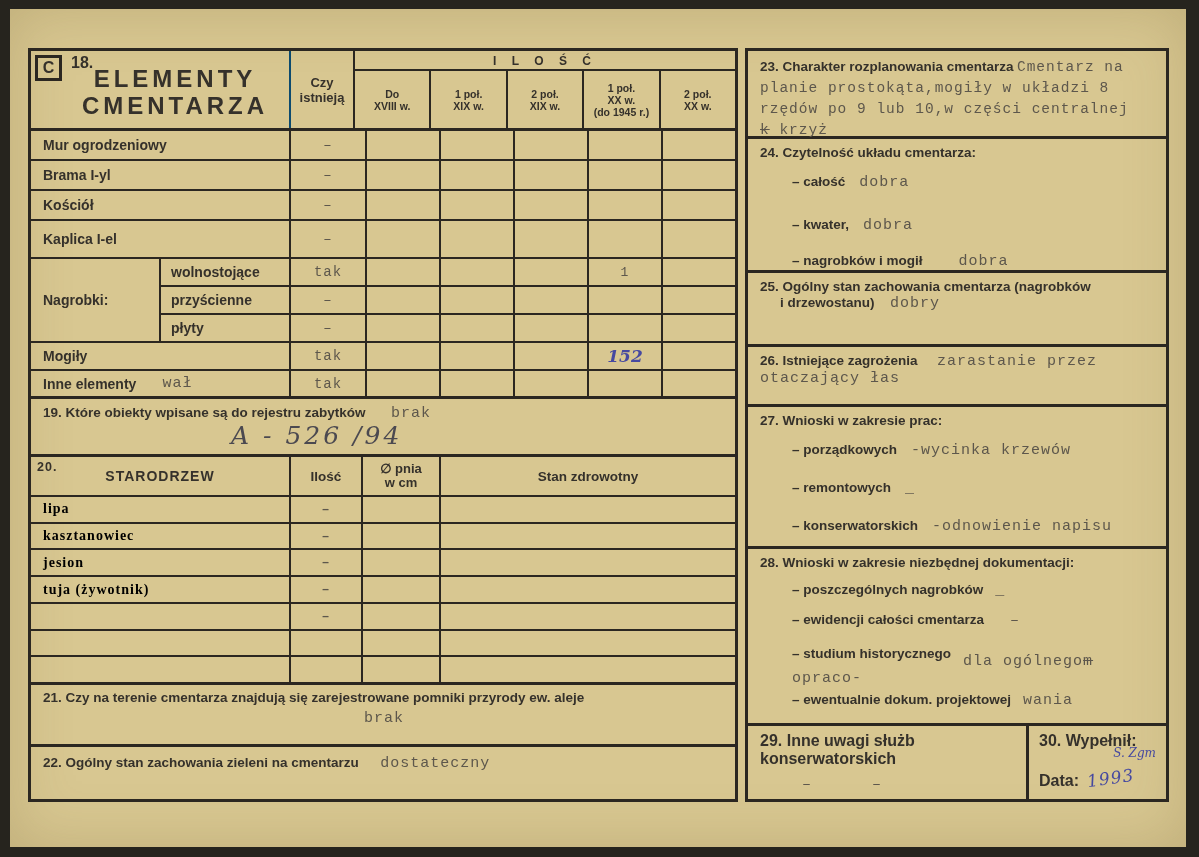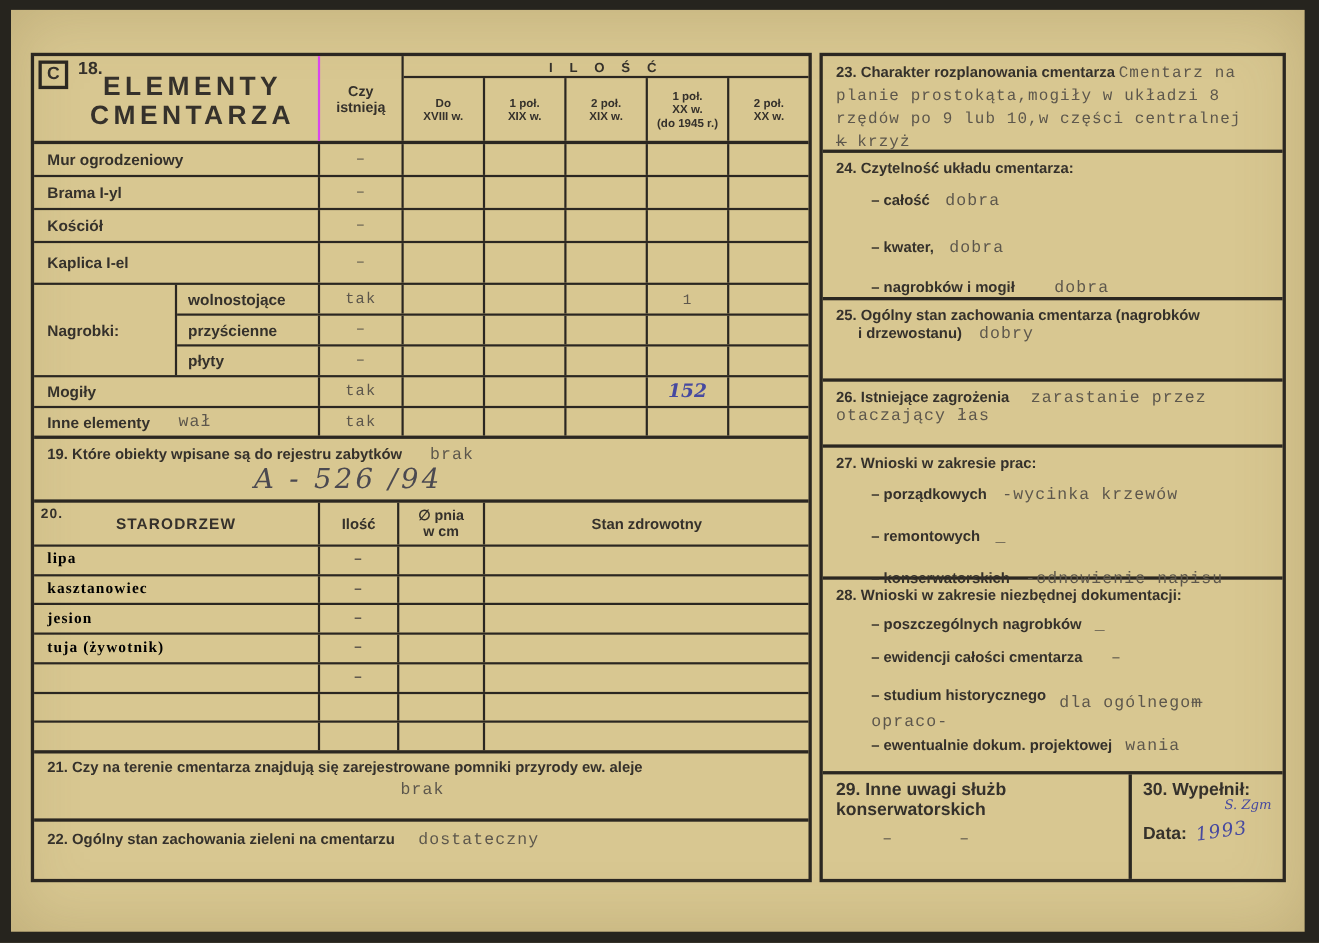--- a/index.html
+++ b/index.html
@@ -15,21 +15,21 @@
 
   
   .ltab{position:absolute;left:18px;top:39px;width:710px;height:754px;border:3px solid #2b2721;
         display:flex;flex-direction:column;}
   .thead{display:flex;height:80px;border-bottom:3px solid #2b2721;}
   .h-left{width:258px;position:relative;}
   .cbox{position:absolute;left:4px;top:4px;width:27px;height:26px;border:3px solid #2b2721;
         display:flex;align-items:center;justify-content:center;font-size:16px;}
   .num18{position:absolute;left:40px;top:3px;font-size:16px;}
   .ttl{position:absolute;left:30px;right:0;top:14px;text-align:center;font-size:24px;letter-spacing:4px;line-height:27px;}
-  .h-czy{width:76px;border-left:2px solid #d946ef;display:flex;align-items:center;justify-content:center;
+  .h-czy{width:64px;border-left:2px solid #0c4a6e;display:flex;align-items:center;justify-content:center;
          text-align:center;font-size:13px;font-weight:bold;}
   .h-il{flex:1;border-left:2px solid #2b2721;display:flex;flex-direction:column;}
   .il-title{height:20px;border-bottom:2px solid #2b2721;text-align:center;font-size:12px;letter-spacing:6px;line-height:20px;}
   .il-cols{flex:1;display:flex;}
   .il-col{flex:1;border-left:2px solid #2b2721;display:flex;align-items:center;justify-content:center;
           text-align:center;font-size:10.5px;line-height:12px;font-weight:bold;}
   .il-col:first-child{border-left:none;}
   .trow{display:flex;border-bottom:2px solid #2b2721;}
   .cl{width:258px;display:flex;align-items:center;padding-left:12px;font-size:14px;}
   .cc{width:76px;border-left:2px solid #2b2721;display:flex;align-items:center;justify-content:center;font-size:14px;}
@@ -67,21 +67,21 @@
   
   .rtab{position:absolute;left:735px;top:39px;width:424px;height:754px;border:3px solid #2b2721;
         display:flex;flex-direction:column;}
   .sec{border-bottom:3px solid #2b2721;padding:6px 10px 0 12px;font-size:13.5px;position:relative;}
   .sec:last-child{border-bottom:none;}
   .s23{height:88px;}
   .s23 .type{font-size:14.5px;line-height:21px;}
   .s24{height:134px;}
   .s25{height:74px;}
   .s26{height:60px;}
-  .s27{height:120px;}
+  .s27{height:142px;}
   .s28{height:177px;}
   .bullet{margin:13px 0 0 32px;font-size:13.5px;}
   .bullet .type{margin-left:14px;font-size:15px;}
   .b28{margin:11px 0 0 32px;font-size:13.5px;}
   .b28 .type{margin-left:12px;font-size:15px;}
   .srow{flex:1;display:flex;padding:0;}
   .s29{flex:1;padding:6px 8px 0 12px;}
   .s29 .type{display:block;margin:8px 0 0 42px;font-size:15px;white-space:pre;}
   .s30{width:140px;border-left:3px solid #2b2721;padding:6px 6px 0 10px;position:relative;}
   .sig{position:absolute;right:10px;top:20px;font-size:12px;}

